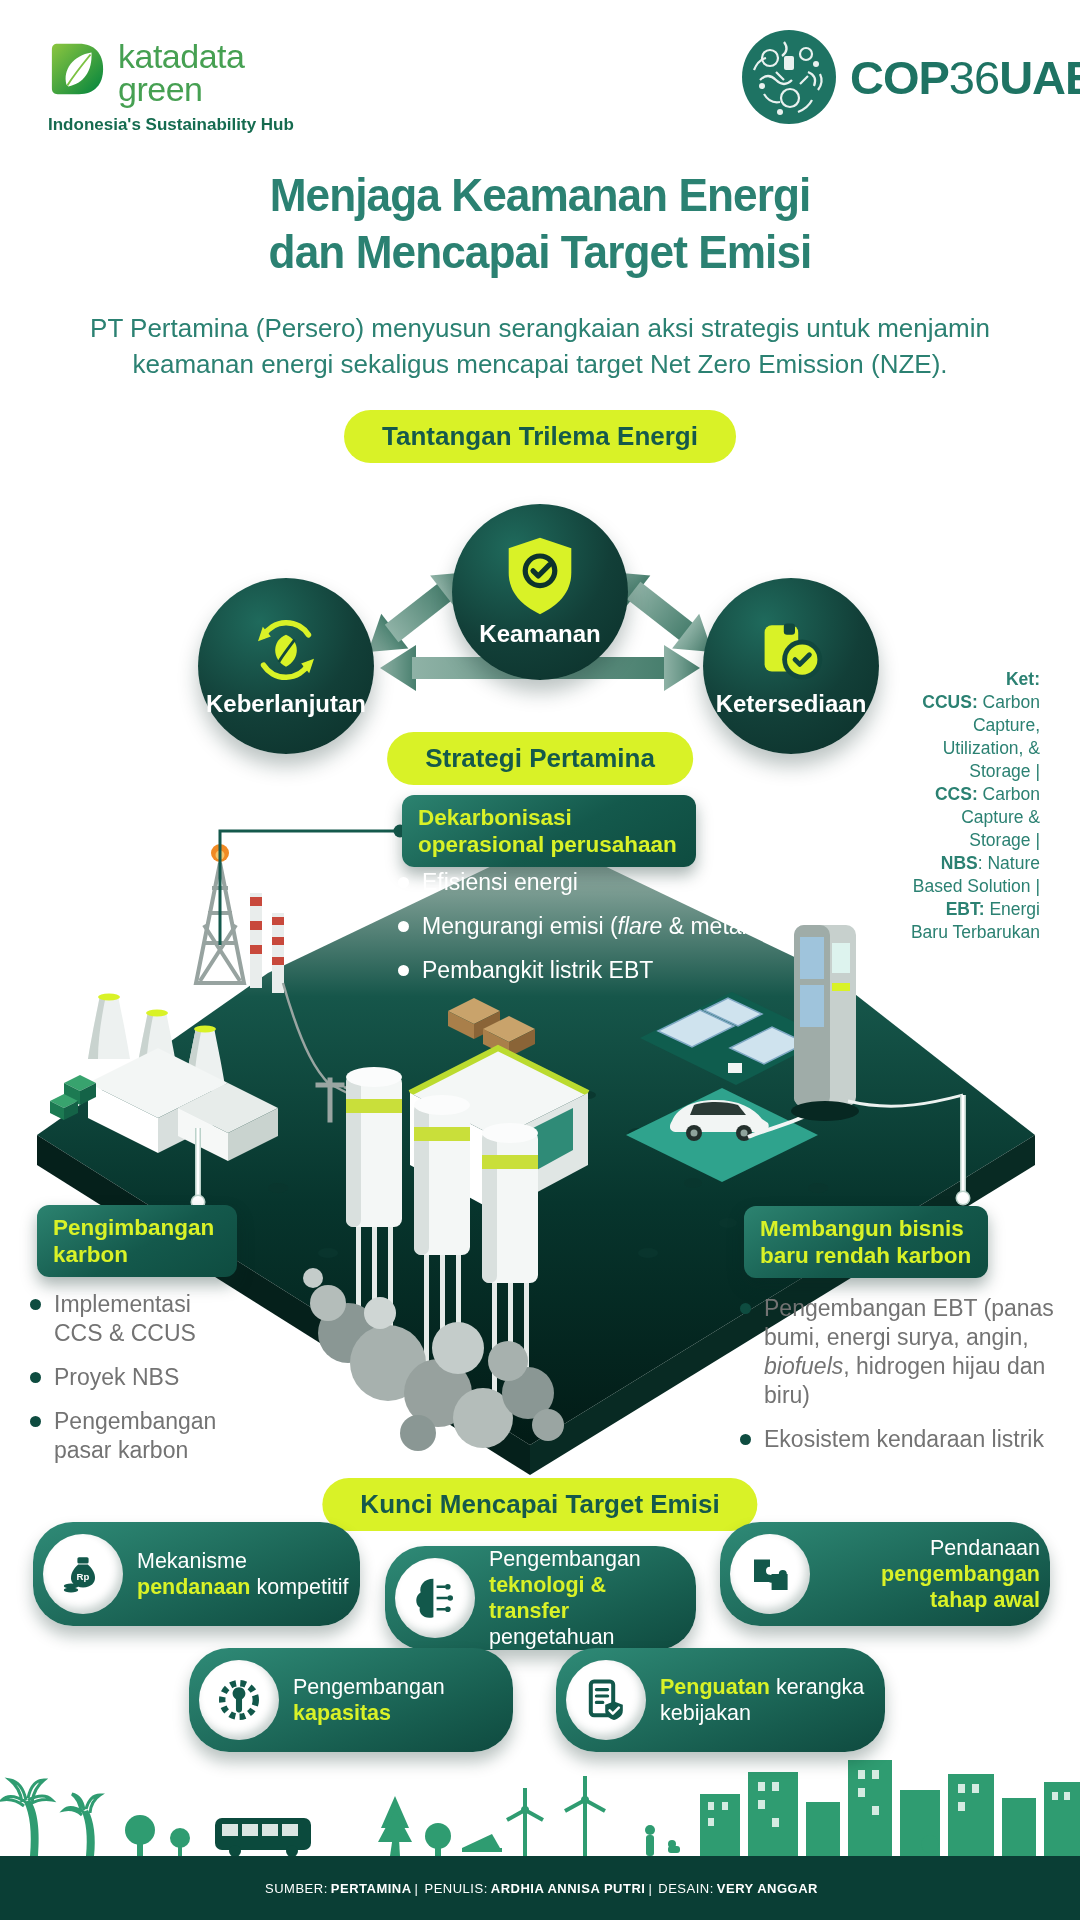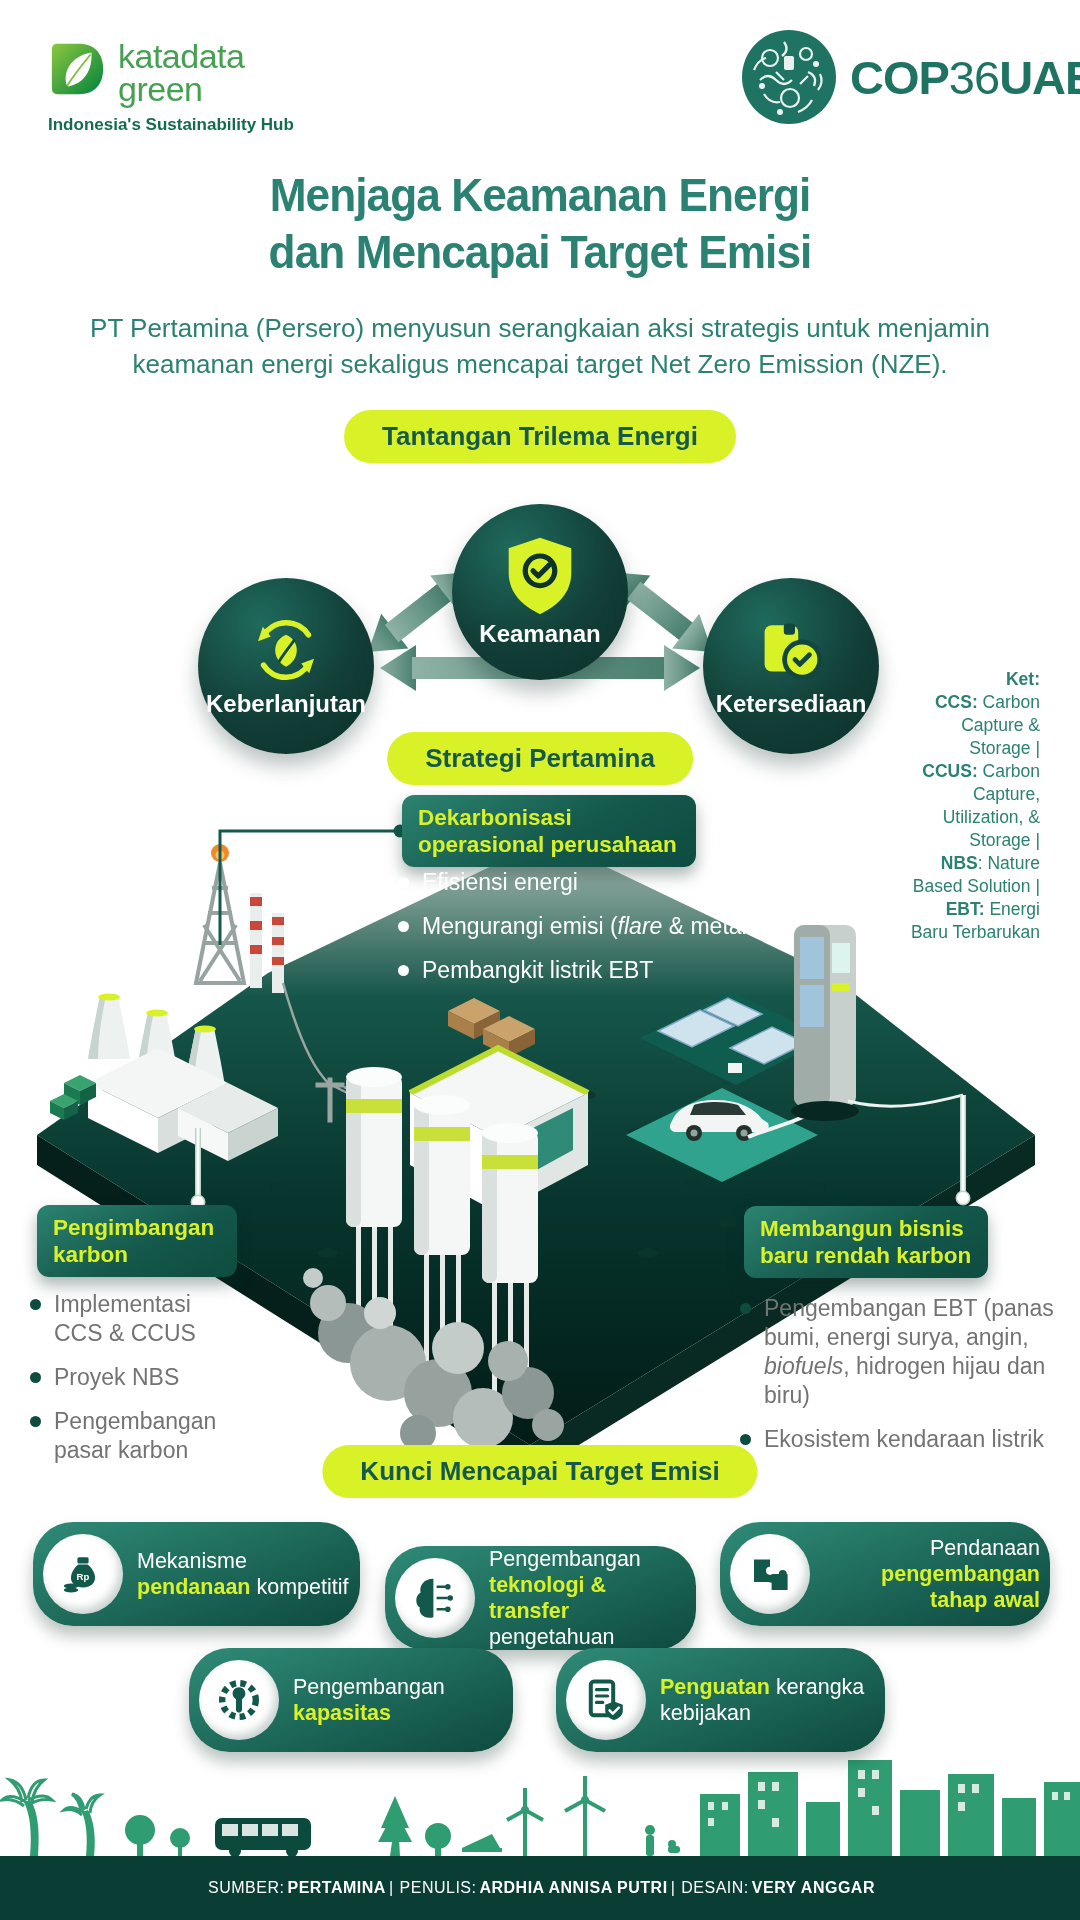--- a/index.html
+++ b/index.html
@@ -59,21 +59,21 @@
   .chip{width:80px;height:80px;border-radius:50%;background:#fff;margin-left:10px;flex:0 0 auto;
         display:flex;align-items:center;justify-content:center;
         box-shadow:inset -4px -5px 8px rgba(10,50,42,.22);}
   .card .txt{margin:0 10px 0 14px;color:#fff;font-size:21.5px;line-height:26px;}
   .hl{color:#D9F227;font-weight:700;}
 
   
   .sil{position:absolute;left:0;top:1752px;z-index:3;}
   .footer-bar{position:absolute;left:0;top:1856px;width:1080px;height:64px;background:#0A3E35;
               color:#fff;display:flex;align-items:center;justify-content:center;
-              font-size:16px;letter-spacing:.5px;z-index:4;}
+              font-size:13px;letter-spacing:.5px;z-index:4;}
   .footer-bar span{margin:0 3px;}
   .footer-bar b{font-weight:700;}
 
   .lay0{position:absolute;z-index:0;}
   .lay1{position:absolute;left:0;top:0;z-index:1;}
 </style>
 </head>
 <body>
 
 <div class="page">
@@ -356,21 +356,21 @@
     <div>Menjaga Keamanan Energi</div>
     <div>dan Mencapai Target Emisi</div>
   </div>
   <div class="intro">
     <div>PT Pertamina (Persero) menyusun serangkaian aksi strategis untuk menjamin</div>
     <div>keamanan energi sekaligus mencapai target Net Zero Emission (NZE).</div>
   </div>
 
   <div class="pill" style="top:410px;">Tantangan Trilema Energi</div>
   <div class="pill" style="top:732px;">Strategi Pertamina</div>
-  <div class="pill" style="top:1445px;">Kunci Mencapai Target Emisi</div>
+  <div class="pill" style="top:1478px;">Kunci Mencapai Target Emisi</div>
 
   <div class="node" style="left:452px;top:504px;width:176px;height:176px;">
     <svg width="70" height="80" viewBox="0 0 80 92">
       <path d="M40 2 L76 14 V42 C76 66 60 80 40 90 C20 80 4 66 4 42 V14 Z" fill="#D9F227"></path>
       <circle cx="40" cy="40" r="17" fill="none" stroke="#0D332C" stroke-width="6"></circle>
       <path d="M32 40 l6 6 l13 -13" fill="none" stroke="#0D332C" stroke-width="6" stroke-linecap="round" stroke-linejoin="round"></path>
     </svg>
     <div class="node-label">Keamanan</div>
   </div>
 
@@ -392,22 +392,22 @@
       <rect x="36" y="12" width="14" height="14" rx="4" fill="#11473E"></rect>
       <circle cx="59" cy="57" r="25" fill="#11473E"></circle>
       <circle cx="59" cy="57" r="19" fill="#D9F227"></circle>
       <path d="M50 57 l6 6 l12 -12" fill="none" stroke="#11473E" stroke-width="6" stroke-linecap="round" stroke-linejoin="round"></path>
     </svg>
     <div class="node-label">Ketersediaan</div>
   </div>
 
   <div class="legend">
     <div class="lg-title">Ket:</div>
+    <div><b>CCUS:</b><span> Carbon Capture, Utilization, &amp; Storage |</span></div>
     <div><b>CCS:</b><span> Carbon Capture &amp; Storage |</span></div>
-    <div><b>CCUS:</b><span> Carbon Capture, Utilization, &amp; Storage |</span></div>
     <div><b>NBS</b><span>: Nature Based Solution |</span></div>
     <div><b>EBT:</b><span> Energi Baru Terbarukan</span></div>
   </div>
 
   <div class="callout" style="left:402px;top:795px;width:262px;">
     <div>Dekarbonisasi</div>
     <div>operasional perusahaan</div>
   </div>
   <div class="bullets bullets-white" style="left:398px;top:868px;width:380px;">
     <div class="li"><span>Efisiensi energi</span><i></i><span></span></div>

